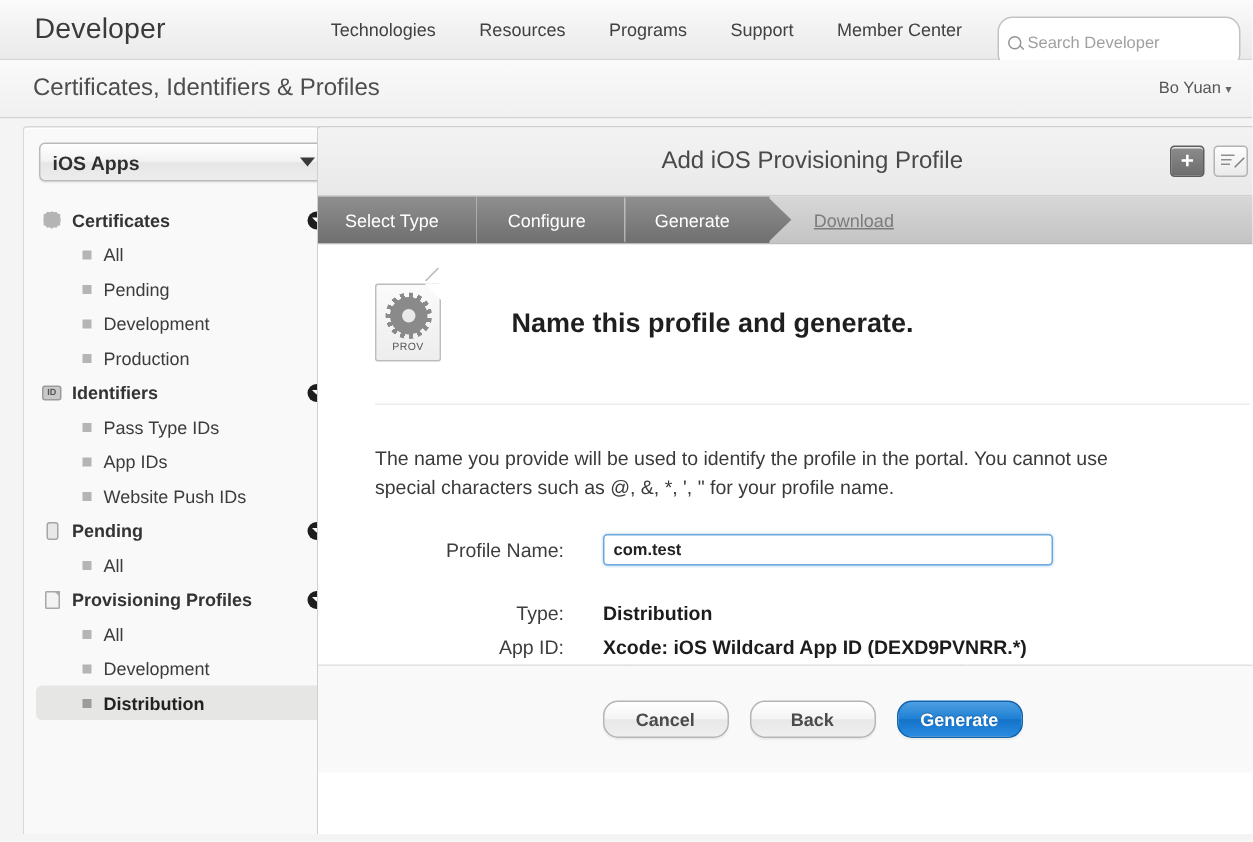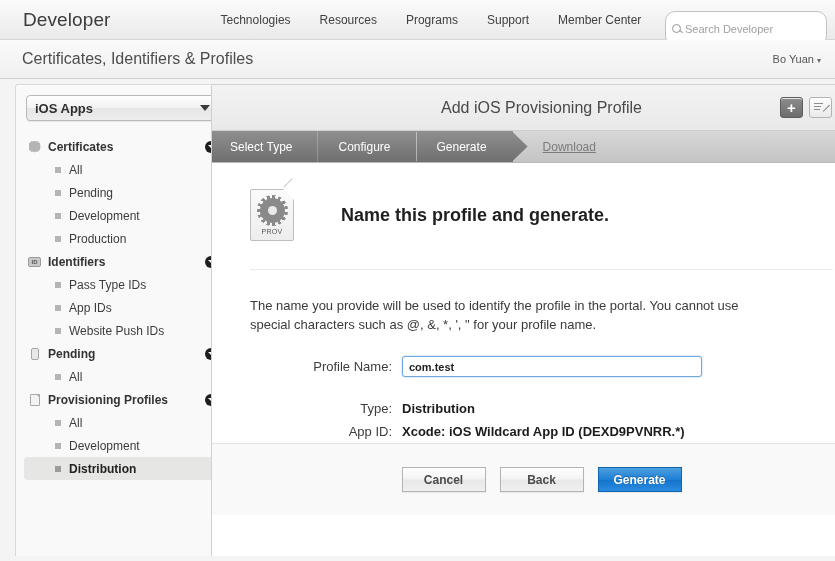--- a/index.html
+++ b/index.html
@@ -243,41 +243,41 @@
   .hr { height: 1px; background: #ececec; margin: 28px 38px 0 38px; }
 
   .desc {
     margin: 26px 38px 0 38px; font-size: 13px; color: #3a3a3a; line-height: 19px;
     max-width: 520px; position: relative; z-index: 2;
   }
 
   .fields { margin-top: 22px; }
   .frow { display: flex; align-items: center; margin-bottom: 8px; }
   .frow .flabel {
-    width: 190px; text-align: right; padding-right: 10px;
+    width: 190px; text-align: right; padding-right: 26px;
     font-size: 13px; color: #3d3d3d;
   }
   .frow .fvalue { font-size: 13px; font-weight: bold; color: #1c1c1c; }
   .name-input {
     width: 300px; height: 21px; border: 1px solid #6fa8dc; border-radius: 3px;
     box-shadow: 0 0 2px rgba(80,150,220,.55);
     font-size: 11px; font-weight: bold; color: #222;
     padding: 0 6px; font-family: "Liberation Sans", sans-serif;
     outline: none; background: #fff;
   }
   .frow.spacer { height: 8px; }
 
   
   .c-foot {
     position: absolute; left: 0; right: 0; bottom: 0; height: 72px;
     background: #f9f9f9; border-top: 1px solid #e2e2e2;
     display: flex; align-items: center; justify-content: center; gap: 14px;
   }
   .btn {
-    height: 25px; min-width: 84px; border-radius: 0; font-size: 12px;
+    height: 25px; min-width: 84px; border-radius: 10px; font-size: 12px;
     font-weight: bold; display: flex; align-items: center; justify-content: center;
     border: 1px solid #b4b4b4; color: #4b4b4b; padding: 0 14px;
     background: linear-gradient(to bottom, #ffffff 0%, #f4f4f4 48%, #e8e8e8 52%, #efefef 100%);
     box-shadow: 0 1px 1px rgba(0,0,0,.06);
   }
   .btn.primary {
     background: linear-gradient(to bottom, #4d9fe0 0%, #1e7fd4 50%, #1273c9 51%, #2a8be0 100%);
     border-color: #1164ad; color: #fff;
     text-shadow: 0 -1px 0 rgba(0,0,0,.25);
   }

